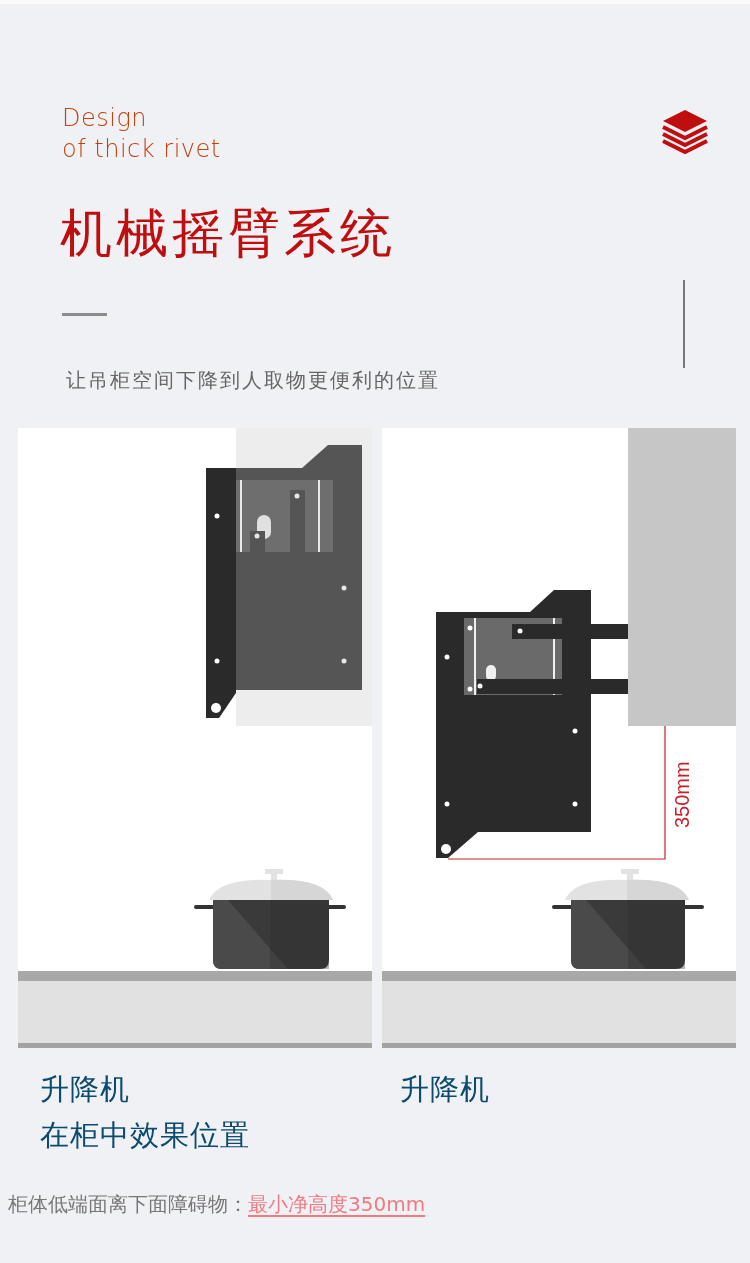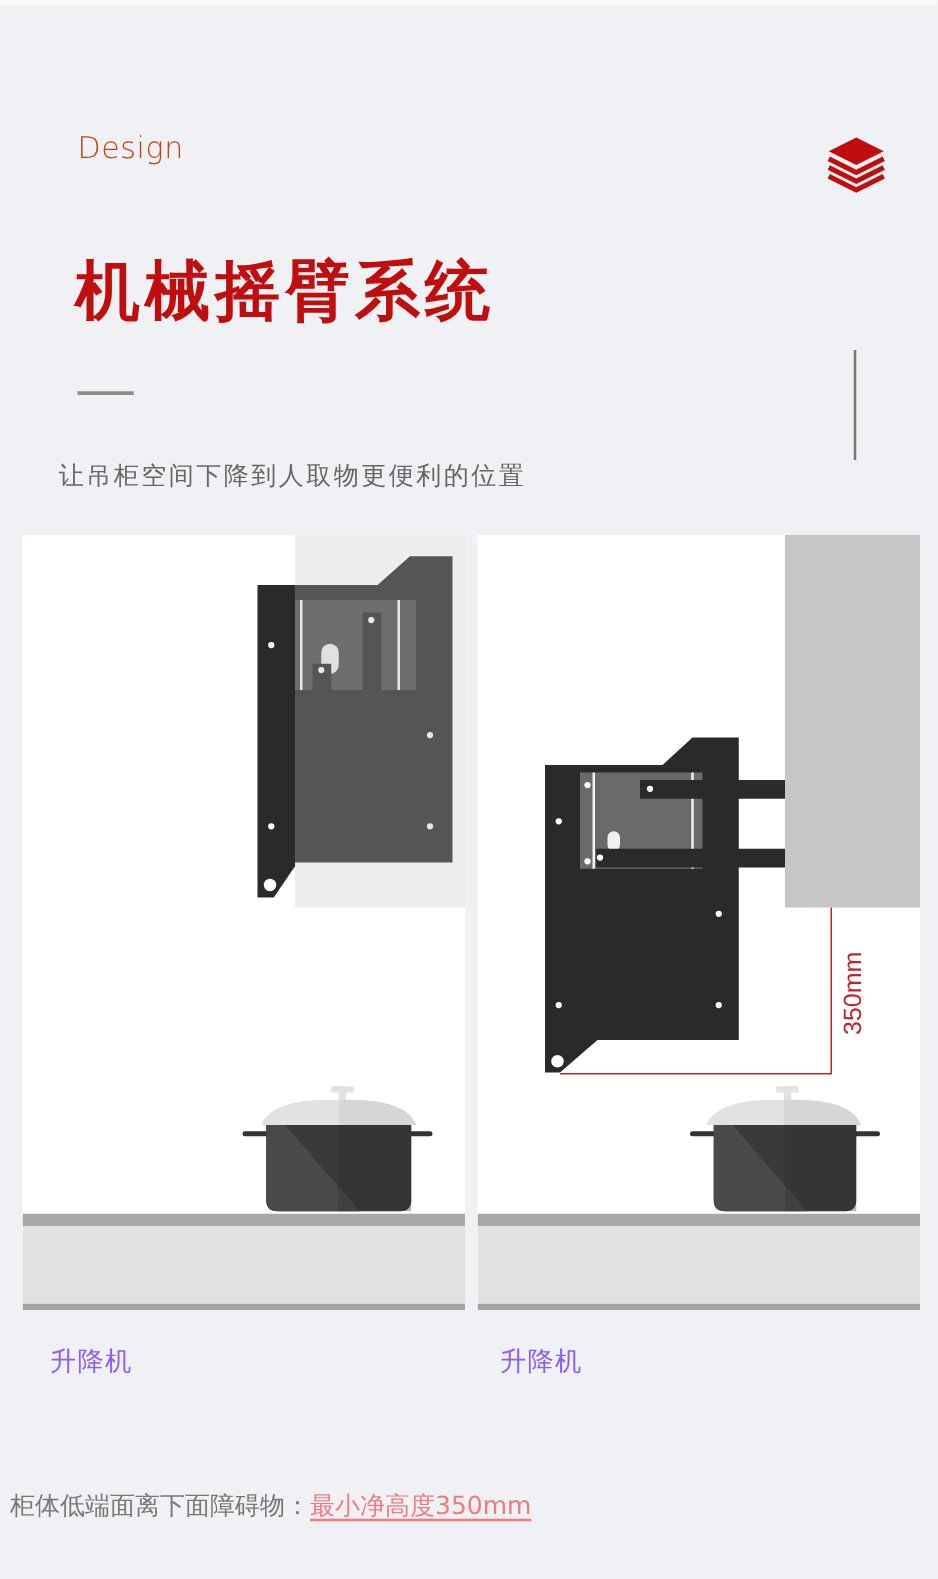--- a/index.html
+++ b/index.html
@@ -2,48 +2,49 @@
 <html><head>
 <meta charset="utf-8">
 <style>
   * { margin: 0; padding: 0; box-sizing: border-box; }
   html, body { width: 750px; height: 1263px; background: #f0f1f5; overflow: hidden; }
   body { font-family: "DejaVu Sans", "Liberation Sans", sans-serif; position: relative; }
   .top-strip { position: absolute; left: 0; top: 0; width: 750px; height: 4px; background: #fafafa; }
   .subtitle-en { position: absolute; left: 62px; top: 103px; color: #c2410c; font-family: "DejaVu Sans", sans-serif; font-weight: 300; font-size: 24px; line-height: 31px; letter-spacing: 0.5px; }
   .subtitle-en span { display: block; }
   .layers-icon { position: absolute; left: 660px; top: 108px; width: 50px; height: 48px; }
-  .main-title { position: absolute; left: 60px; top: 200px; font-size: 52px; font-weight: bold; color: #c00d0d; letter-spacing: 4px; line-height: 66px; }
+  .main-title { position: absolute; left: 60px; top: 200px; font-size: 52px; font-weight: normal; color: #c00d0d; letter-spacing: 4px; line-height: 66px; }
   .short-dash { position: absolute; left: 62px; top: 313px; width: 45px; height: 3px; background: #8c8c8c; }
   .v-divider { position: absolute; left: 683px; top: 280px; width: 2px; height: 88px; background: #777; }
-  .desc { position: absolute; left: 47px; top: 366px; font-size: 20px; color: #666; letter-spacing: 2px; line-height: 28px; }
+  .desc { position: absolute; left: 66px; top: 366px; font-size: 20px; color: #666; letter-spacing: 2px; line-height: 28px; }
 
   .panel { position: absolute; top: 428px; width: 354px; height: 620px; background: #ffffff; overflow: hidden; }
   .panel.left { left: 18px; }
   .panel.right { left: 382px; }
   .counter-top { position: absolute; left: 0; top: 543px; width: 100%; height: 10px; background: #a8a8a8; }
   .counter-body { position: absolute; left: 0; top: 553px; width: 100%; height: 62px; background: #e1e1e1; }
   .counter-bottom { position: absolute; left: 0; top: 615px; width: 100%; height: 5px; background: #a3a3a3; }
   .panel svg { position: absolute; left: 0; top: 0; }
 
-  .caption { position: absolute; top: 1066px; color: #8b5cf6; font-size: 21px; line-height: 46px; letter-spacing: 1px; }
+  .caption { position: absolute; top: 1066px; color: #0c4a6e; font-size: 29px; line-height: 46px; letter-spacing: 1px; }
   .caption span { display: block; }
   .caption.left { left: 40px; }
   .caption.right { left: 400px; }
 
   .footnote { position: absolute; left: 8px; top: 1190px; font-size: 20px; color: #777; line-height: 28px; white-space: nowrap; }
   .footnote .hl { color: #f07a82; text-decoration: underline; text-underline-offset: 4px; text-align: center; }
 </style>
 </head>
 <body>
 
 <div class="top-strip"></div>
 
 <div class="subtitle-en">
   <span>Design</span>
+  <span>of thick rivet</span>
 </div>
 
 <div class="layers-icon">
   <svg width="50" height="48" viewBox="0 0 50 48">
     <polygon points="25,2 47,13 25,24 3,13" fill="#c00d0d"></polygon>
     <polyline points="3,19 25,30 47,19" fill="none" stroke="#c00d0d" stroke-width="4"></polyline>
     <polyline points="3,26 25,37 47,26" fill="none" stroke="#c00d0d" stroke-width="4"></polyline>
     <polyline points="3,33 25,44 47,33" fill="none" stroke="#c00d0d" stroke-width="4"></polyline>
   </svg>
 </div>
@@ -132,20 +133,21 @@
       <rect x="246" y="472" width="57" height="69" fill="#2f2f2f" opacity="0.35"></rect>
     </g>
   </svg>
   <div class="counter-top"></div>
   <div class="counter-body"></div>
   <div class="counter-bottom"></div>
 </div>
 
 <div class="caption left">
   <span>升降机</span>
+  <span>在柜中效果位置</span>
 </div>
 <div class="caption right">
   <span>升降机</span>
 </div>
 
 <div class="footnote">
   <span>柜体低端面离下面障碍物：</span><span class="hl">最小净高度350mm</span>
 </div>
 
 </body></html>

